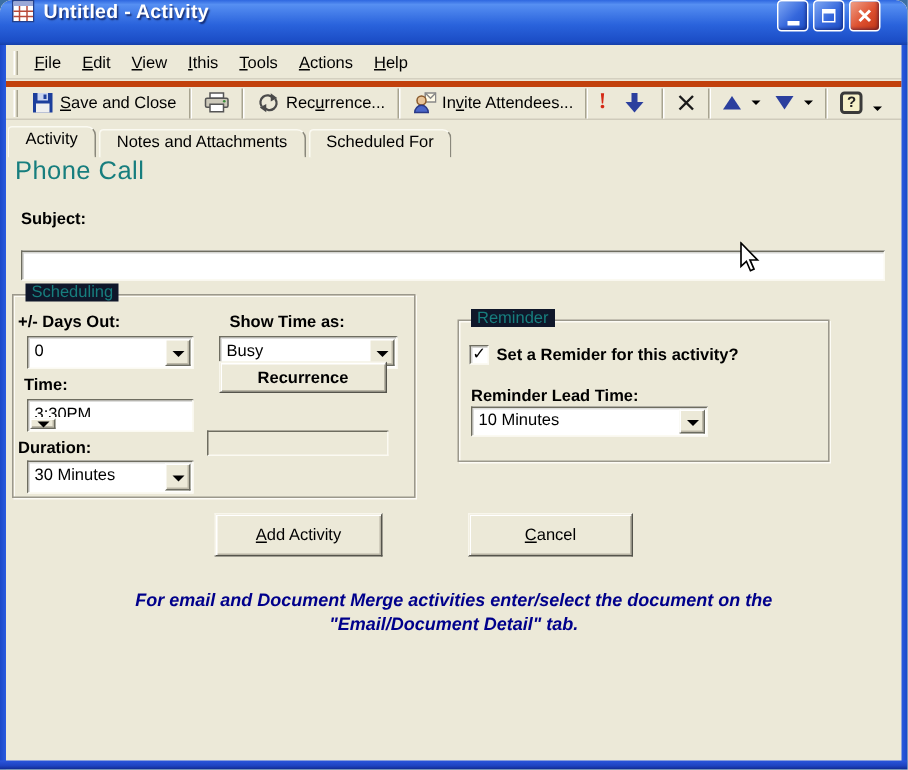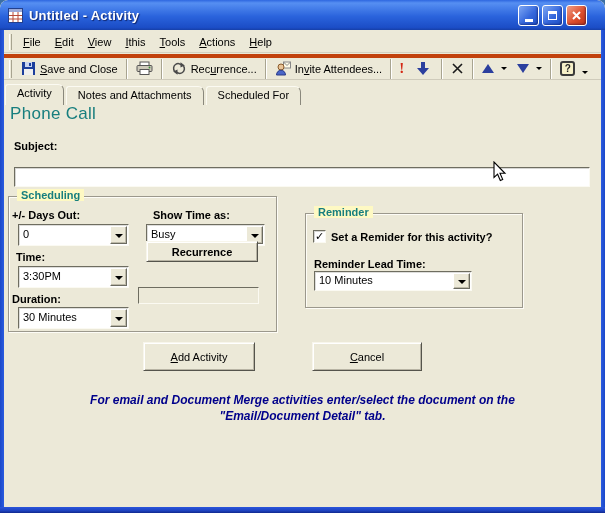--- a/index.html
+++ b/index.html
@@ -7,21 +7,21 @@
   .window { position:relative; width:605px; height:513px; background:#ECE9D8; border-radius:8px 8px 0 0; overflow:hidden; }
 
   
   .frame-left, .frame-right { position:absolute; top:28px; bottom:0; width:4px; background:linear-gradient(90deg,#1B48C8,#2A5BE0); z-index:5; }
   .frame-left { left:0; } .frame-right { right:0; background:linear-gradient(90deg,#2A5BE0,#1B48C8); }
   .frame-bottom { position:absolute; left:0; right:0; bottom:0; height:6px; background:linear-gradient(180deg,#2A55DC,#1E43C0 60%,#10288E); z-index:5; }
 
   
   .titlebar { position:absolute; top:0; left:0; right:0; height:30px;
     background:linear-gradient(180deg,#2E67E0 0%,#568FF2 10%,#2A63DC 55%,#1B4DC6 92%,#163FA8 100%);
-    border-radius:8px 8px 0 0; display:flex; align-items:center; padding:0 18px 0 8px; z-index:6; }
+    border-radius:8px 8px 0 0; display:flex; align-items:flex-start; padding:0 18px 0 8px; z-index:6; }
   .title-text { color:#fff; font-weight:bold; font-size:13px; margin-left:6px; flex:1;
     text-shadow:1px 1px 1px rgba(0,0,40,.6); letter-spacing:.2px; }
   .tb-btns { display:flex; gap:3px; }
   .tb-btn { width:21px; height:21px; border:1px solid #fff; border-radius:3px; display:flex; align-items:center; justify-content:center;
     background:linear-gradient(135deg,#7FA8F4 0%,#3567DC 55%,#1E4FC4 100%); box-shadow:inset -1px -1px 2px rgba(0,0,60,.4); }
   .tb-btn.close { background:linear-gradient(135deg,#F0A088 0%,#DD4F2E 55%,#BE3415 100%); }
   .glyph-min { width:8px; height:3px; background:#fff; margin-top:10px; }
   .glyph-max { width:9px; height:9px; border:1px solid #fff; border-top:3px solid #fff; }
 
   
@@ -56,21 +56,21 @@
   .heading { position:absolute; top:104px; left:10px; font-size:17px; color:#177E7E; letter-spacing:.3px; }
 
   .label { position:absolute; font-size:11px; font-weight:bold; color:#000; white-space:nowrap; }
 
   .subject-input { position:absolute; top:167px; left:14px; width:576px; height:20px; background:#fff;
     border:1px solid; border-color:#6E6D60 #FBFAF2 #FBFAF2 #6E6D60; box-shadow:inset 1px 1px 0 rgba(90,90,80,.25);
     font-size:11px; padding:2px 4px; font-family:inherit; }
 
   
   .group { position:absolute; border:1px solid #9B988C; box-shadow:inset 1px 1px 0 #FDFCF6, 1px 1px 0 #FDFCF6; }
-  .group-label { position:absolute; top:-8px; left:8px; background:#fef9c3; padding:0 4px; font-size:11px; font-weight:bold; color:#177E7E; }
+  .group-label { position:absolute; top:-8px; left:8px; background:#0f172a; padding:0 4px; font-size:11px; font-weight:normal; color:#177E7E; }
   .group .label { position:absolute; }
 
   
   .combo { position:absolute; display:flex; background:#fff; border:1px solid; border-color:#6E6D60 #FBFAF2 #FBFAF2 #6E6D60;
     box-shadow:inset 1px 1px 0 rgba(90,90,80,.2); height:22px; }
   .combo-val { flex:1; font-size:11px; padding:3px 4px 0 4px; color:#000; overflow:hidden; white-space:nowrap; }
   .combo-btn { width:17px; margin:1px; background:#ECE9D8; border:1px solid; border-color:#FFFFFF #6B6B60 #6B6B60 #FFFFFF;
     box-shadow:inset -1px -1px 0 #BDB9A8; display:flex; align-items:center; justify-content:center; }
   .tri-sm { width:0; height:0; border-left:4px solid transparent; border-right:4px solid transparent; border-top:4px solid #000; margin-top:1px; }
 
@@ -220,38 +220,38 @@
         </span>
     </div>
     <span class="label" style="left:144px; top:12px;">Show Time as:</span>
     <div class="combo" style="left:137px; top:27px; width:119px;">
       <span class="combo-val">Busy</span>
       <span class="combo-btn">
           <span class="tri-sm"></span>
         </span>
     </div>
     <span class="label" style="left:7px; top:54px;">Time:</span>
-    <div class="combo" style="left:9px; top:69px; width:111px;">
+    <div class="combo" style="left:9px; top:69px; width:111px;flex-direction:column;">
       <span class="combo-val">3:30PM</span>
       <span class="combo-btn">
           <span class="tri-sm"></span>
         </span>
     </div>
     <button class="push" style="left:137px; top:44px; width:112px; height:21px; font-weight:bold;">Recurrence</button>
     <div class="readonly-field" style="left:129px; top:90px; width:121px; height:17px;"></div>
     <span class="label" style="left:3px; top:96px;">Duration:</span>
     <div class="combo" style="left:9px; top:110px; width:111px;">
       <span class="combo-val">30 Minutes</span>
       <span class="combo-btn">
           <span class="tri-sm"></span>
         </span>
     </div>
   </div>
 
-  <div class="group" style="left:305px; top:213px; width:218px; height:95px;">
+  <div class="group" style="left:305px; top:213px; width:248px; height:95px;">
     <span class="group-label">Reminder</span>
     <span class="checkbox" style="left:7px; top:16px;">✓</span>
     <span class="label" style="left:25px; top:17px;">Set a Remider for this activity?</span>
     <span class="label" style="left:8px; top:44px;">Reminder Lead Time:</span>
     <div class="combo" style="left:8px; top:57px; width:158px; height:20px;">
       <span class="combo-val" style="padding-top:2px;">10 Minutes</span>
       <span class="combo-btn">
           <span class="tri-sm"></span>
         </span>
     </div>

